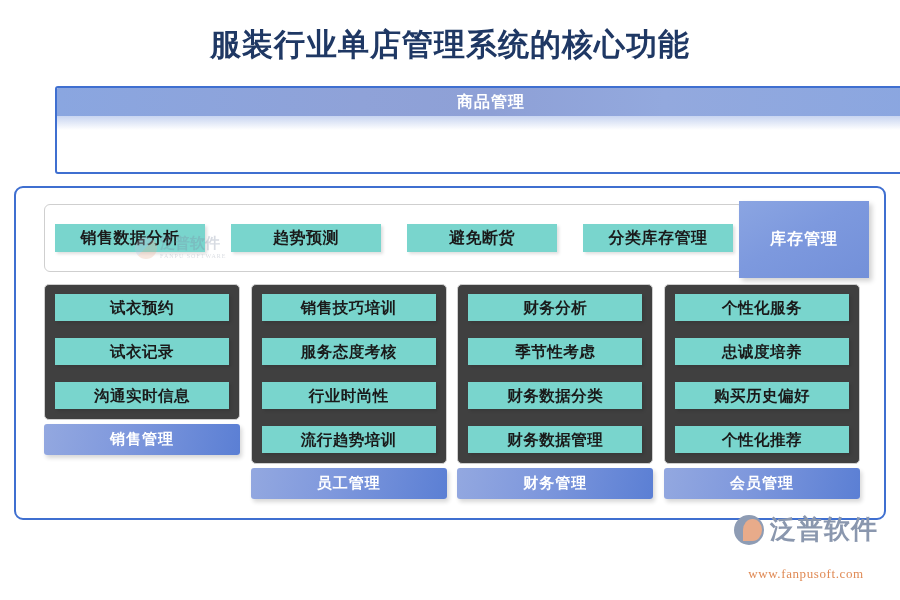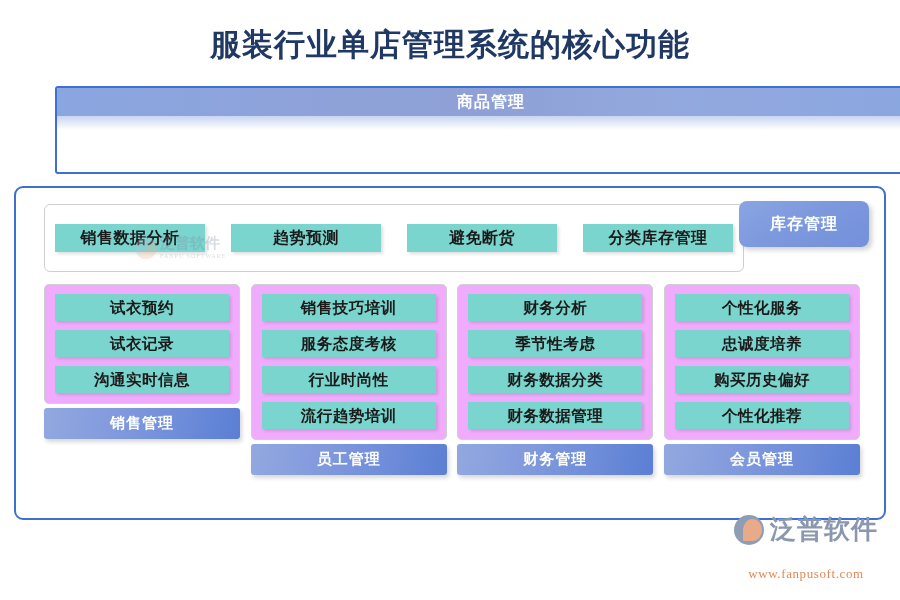--- a/index.html
+++ b/index.html
@@ -106,22 +106,22 @@
     justify-content: space-between;
     padding: 0 10px;
   }
   .inventory-chip { width: 150px; }
 
   .inventory-tab {
     position: absolute;
     left: 723px;
     top: 13px;
     width: 130px;
-    height: 46px;
-    border-radius: 8px;
+    height: 77px;
+    border-radius: 0;
     background: linear-gradient(150deg,#8ba5e2 0%,#7d99de 45%,#7390d9 100%);
     color: #ffffff;
     font-size: 16px;
     font-weight: bold;
     display: flex;
     align-items: center;
     justify-content: center;
     box-shadow: 3px 3px 5px rgba(0,0,0,0.18);
     letter-spacing: 1px;
   }
@@ -132,25 +132,25 @@
     left: 28px;
     top: 96px;
     width: 816px;
     display: flex;
     justify-content: space-between;
   }
   .column { width: 196px; }
   .column-card {
     border: 1px solid #cfcfcf;
     border-radius: 5px;
-    background: #f0abfc;
+    background: #404040;
     padding: 9px 10px 10px 10px;
     display: flex;
     flex-direction: column;
-    gap: 9px;
+    gap: 17px;
   }
   .column-card .chip {
     width: 100%;
     height: 27px;
     line-height: 27px;
     font-size: 15.5px;
   }
   .column-footer {
     margin-top: 4px;
     height: 31px;

